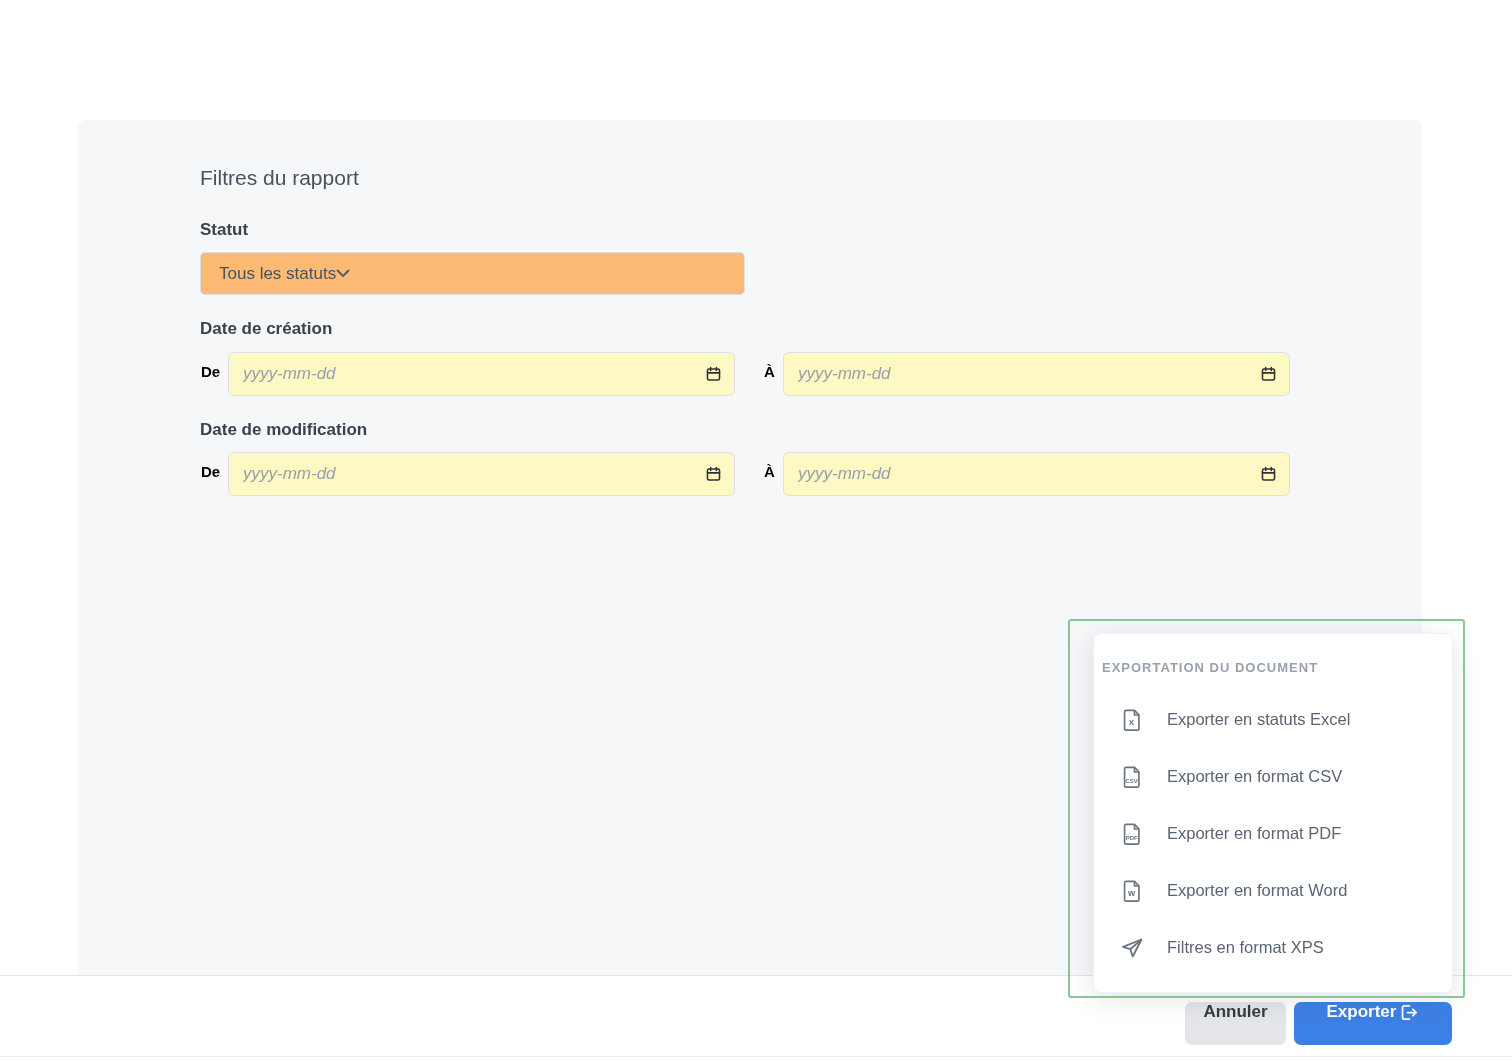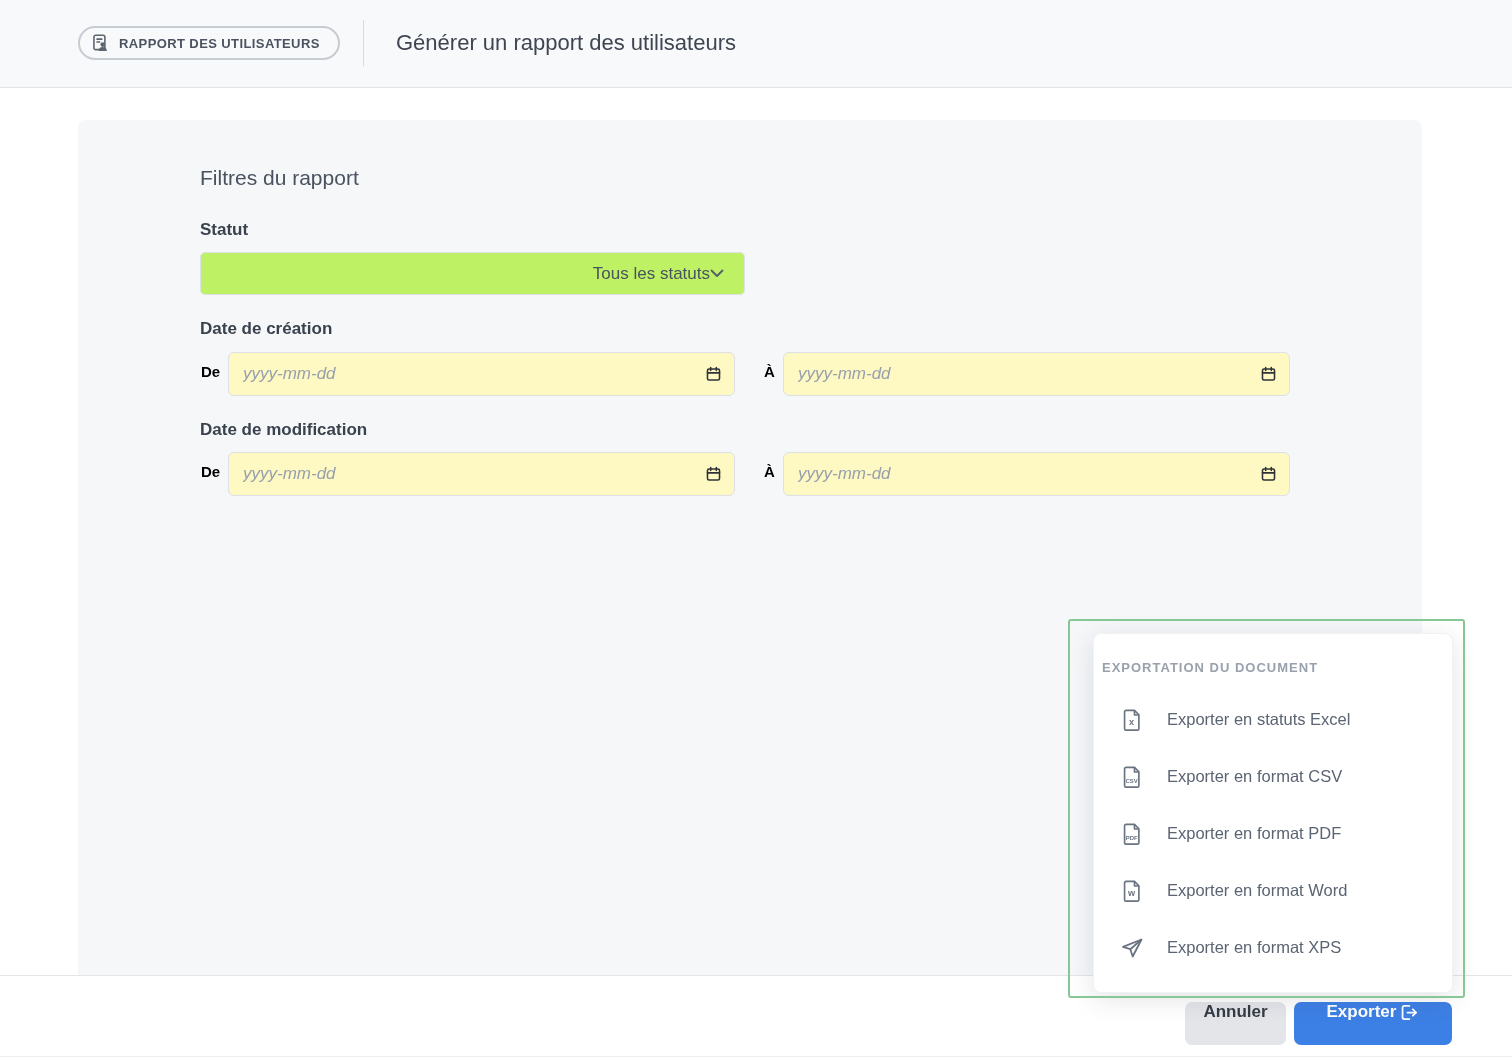--- a/index.html
+++ b/index.html
@@ -20,23 +20,23 @@
 
   
   .panel { position:absolute; left:78px; top:120px; width:1344px; height:855px;
            background:#f5f7f9; border-radius:8px 8px 0 0; }
   .filters-heading { position:absolute; left:122px; top:46px; font-size:21px; font-weight:500; color:#49525e; }
   .field-label { position:absolute; font-size:17px; font-weight:700; color:#3a424e; }
   .status-label { left:122px; top:100px; }
   .creation-label { left:122px; top:199px; }
   .modification-label { left:122px; top:300px; }
 
-  .select { position:absolute; left:122px; top:132px; width:545px; height:43px; background:#bef264;
+  .select { position:absolute; left:122px; top:132px; width:545px; height:43px; background:#fdba74;
             border:1px solid #dde1e7; border-radius:5px; display:flex; align-items:center;
-            justify-content:flex-end; padding:0 20px 0 18px; cursor:pointer; }
+            justify-content:flex-start; padding:0 20px 0 18px; cursor:pointer; }
   .select-value { font-size:17px; color:#49525f; }
 
   .date-row { position:absolute; left:0; width:1344px; height:44px; }
   .row-creation { top:232px; }
   .row-modification { top:332px; }
   .date-prefix { position:absolute; top:11px; font-size:15px; font-weight:700; color:#000000; }
   .prefix-de { left:123px; }
   .prefix-a { left:686px; }
   .date-wrap { position:absolute; top:0; width:507px; height:44px; }
   .wrap-from { left:150px; }
@@ -68,35 +68,20 @@
   .menu-label { font-size:16.5px; color:#5b6472; }
 
   .green-box { position:absolute; left:1068px; top:619px; width:397px; height:379px;
                border:2px solid #86c795; border-radius:3px; pointer-events:none; z-index:20; }
 </style>
 </head>
 <body>
 
 <div class="app">
 
-  <header class="topbar">
-    <button class="pill">
-      <span class="pill-icon">
-        <svg width="21" height="21" viewBox="0 0 24 24" fill="none">
-          <rect x="4.5" y="2.5" width="12.5" height="16.5" rx="2" stroke="#5d6570" stroke-width="1.8"></rect>
-          <path d="M8 7h5.5M8 10.3h3" stroke="#5d6570" stroke-width="1.8" stroke-linecap="round"></path>
-          <circle cx="14.6" cy="13.2" r="2.7" fill="#5d6570"></circle>
-          <path d="M10 20.6a4.6 4.6 0 0 1 9.2 0z" fill="#5d6570"></path>
-        </svg>
-      </span>
-      <span class="pill-label">RAPPORT DES UTILISATEURS</span>
-    </button>
-    <div class="vdivider"></div>
-    <h1 class="page-title">Générer un rapport des utilisateurs</h1>
-  </header>
 
   <section class="panel">
     <h2 class="filters-heading">Filtres du rapport</h2>
 
     <div class="field-label status-label">Statut</div>
     <div class="select">
       <span class="select-value">Tous les statuts</span>
       <span style="display:flex;">
         <svg width="14" height="9" viewBox="0 0 14 9" fill="none">
           <path d="M1.5 1.5 7 7l5.5-5.5" stroke="#555d68" stroke-width="1.8" stroke-linecap="round" stroke-linejoin="round"></path>
@@ -217,19 +202,19 @@
       <span class="menu-label">Exporter en format Word</span>
     </div>
 
     <div class="menu-item">
       <span class="menu-icon">
         <svg width="24" height="24" viewBox="0 0 24 24" fill="none">
           <path d="M21.5 3.5 3 10.8l7.3 2.4 2.4 7.3L21.5 3.5z" stroke="#6a7380" stroke-width="1.8" stroke-linejoin="round"></path>
           <path d="M10.3 13.2 21.5 3.5" stroke="#6a7380" stroke-width="1.8" stroke-linejoin="round"></path>
         </svg>
       </span>
-      <span class="menu-label">Exporter en format XPS</span>
+      <span class="menu-label">Filtres en format XPS</span>
     </div>
   </div>
 
   <div class="green-box"></div>
 
 </div>
 
 </body></html>

